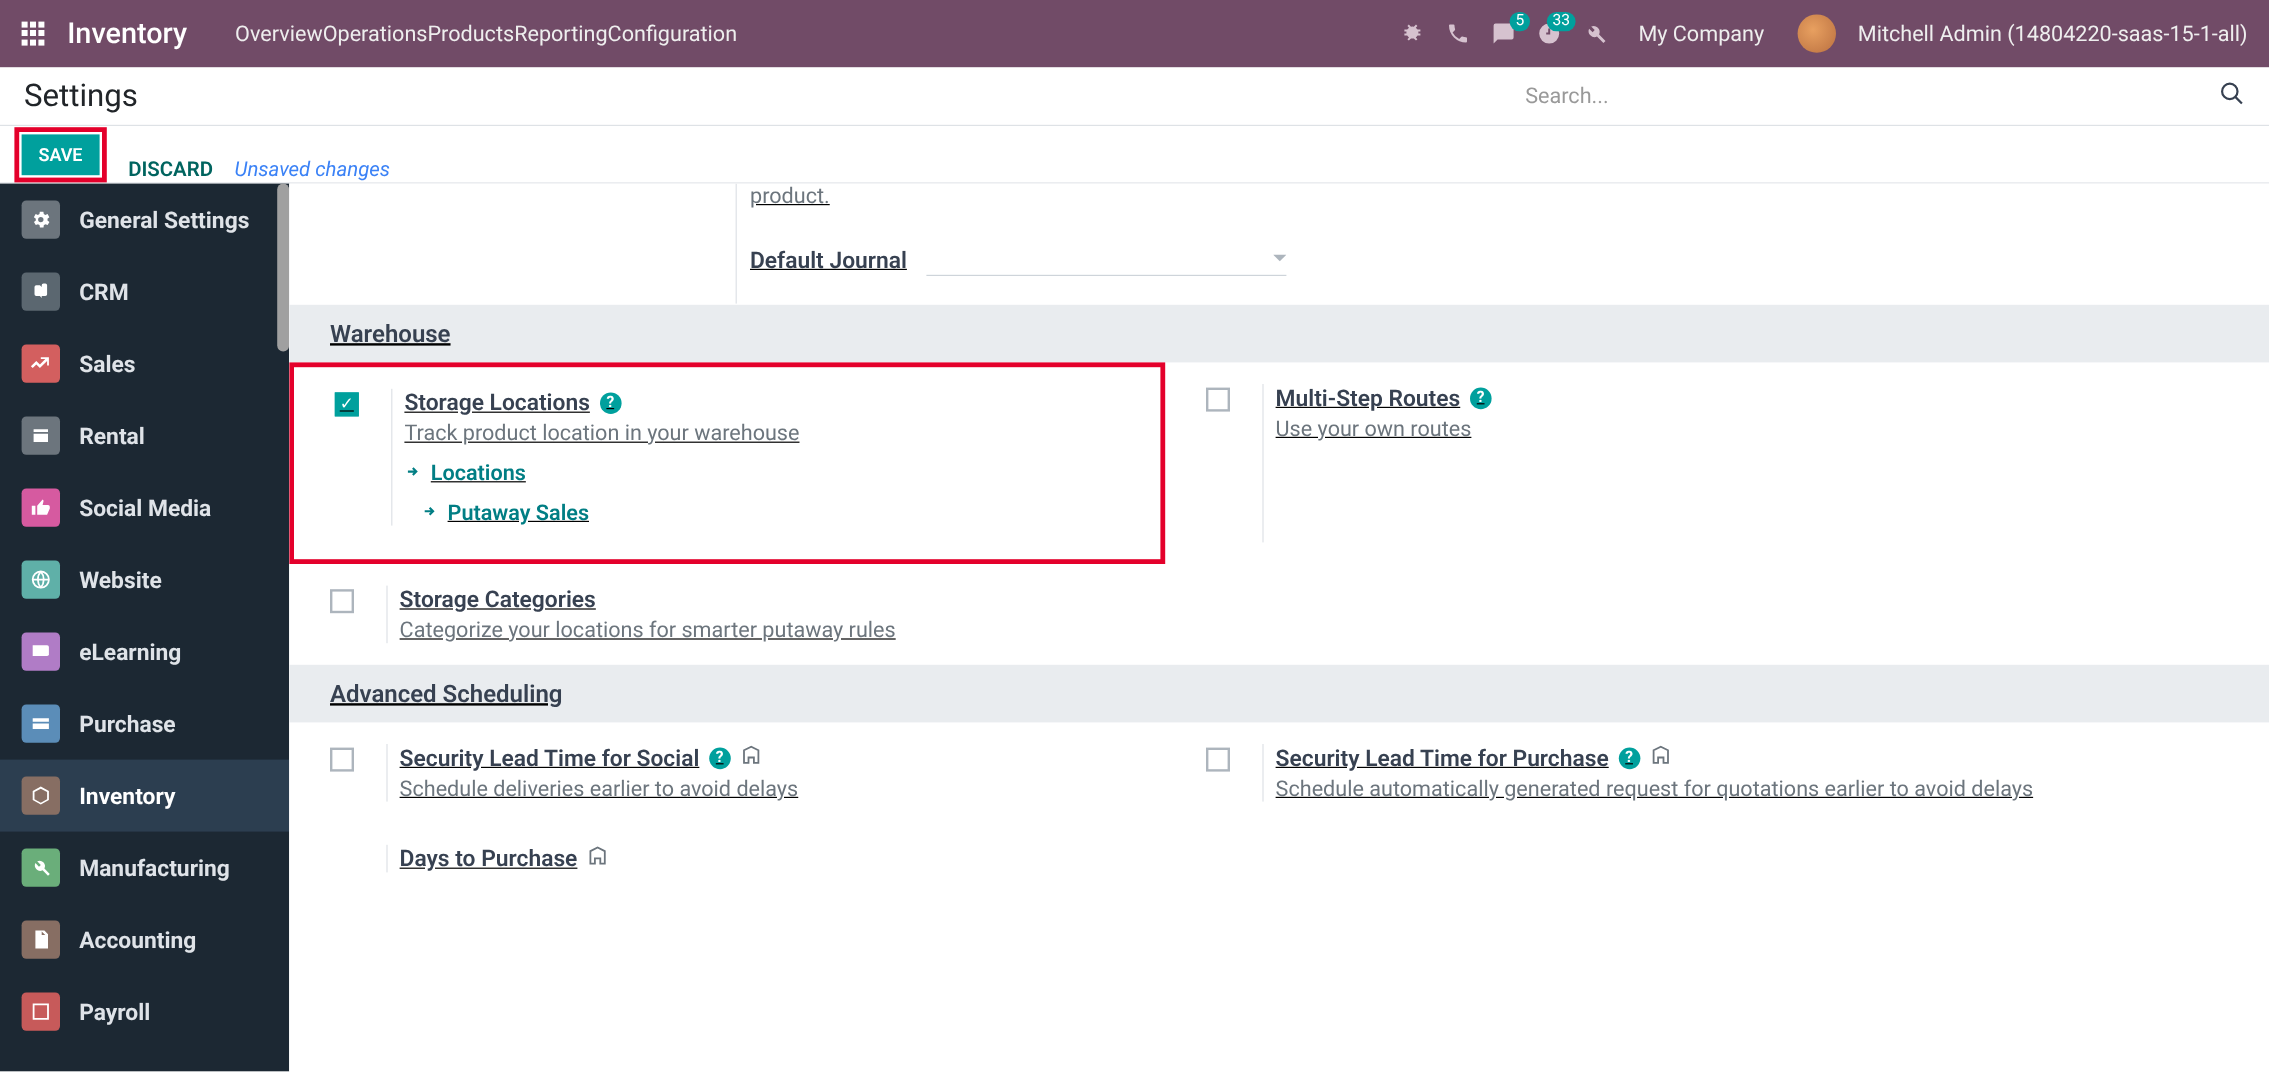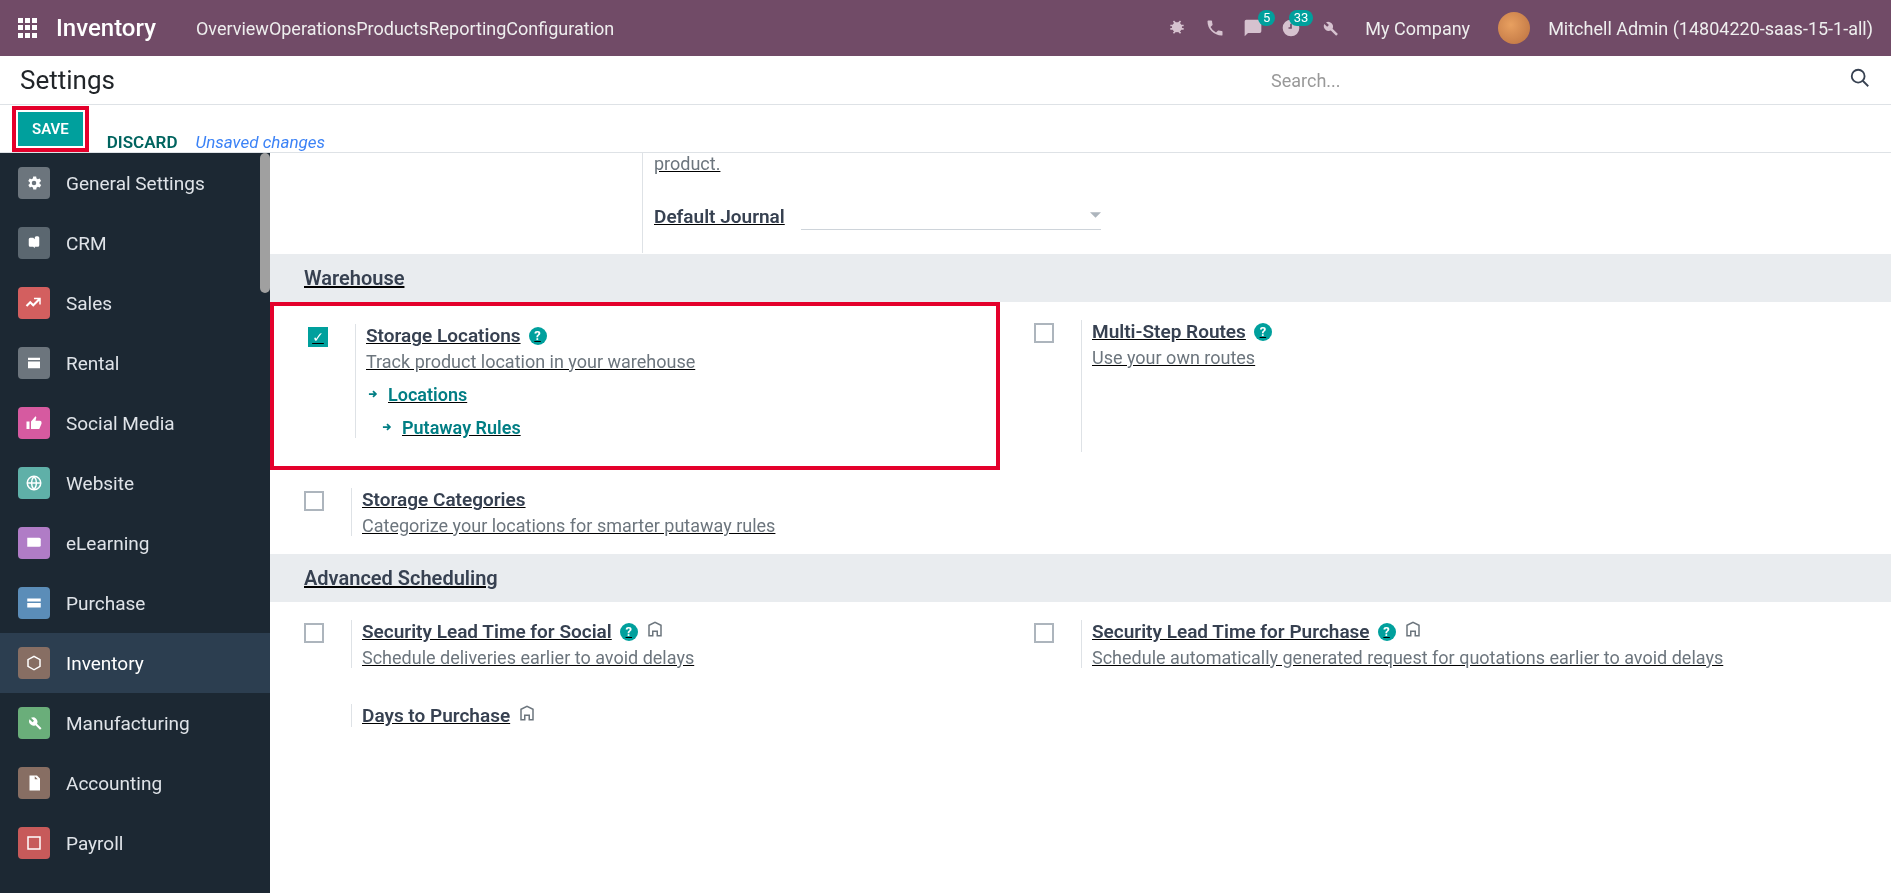--- a/index.html
+++ b/index.html
@@ -30,21 +30,21 @@
 
 
 .action-bar { height:48px; border-top:1px solid #dee2e6;  display:flex; align-items:flex-end; padding:0 12px; gap:18px; }
 .btn-save { background:#00A09D; color:#fff; border:none; padding:8px 14px; font-weight:600; font-size:15px; cursor:pointer; }
 .save-highlight { border:4px solid #E4002B; padding:2px; display:inline-flex; }
 .btn-discard { color:#00645f; font-weight:600; font-size:17px; cursor:pointer; }
 .unsaved { color:#3b82f6; font-size:17px; font-style:italic; }
 
 
 .body { display:flex; height:calc(893px - 56px - 48px - 48px); border-top:1px solid #dee2e6;}
-.sidebar { width:270px; background:#1c2833; color:#dfe3e8; overflow:hidden; position:relative; }
+.sidebar { width:241px; background:#1c2833; color:#dfe3e8; overflow:hidden; position:relative;font-weight:bold; }
 .sb-scroll { position:absolute; right:0; top:0; width:10px; height:140px; background:#a0a0a0; border-radius:5px; }
 .sb-tri { position:absolute; right:1px; top:-2px; font-size:11px; color:#888; }
 .sb-item { display:flex; align-items:center; gap:16px; padding:14px 18px; font-size:19px; cursor:pointer; }
 .sb-item.active { background:#2c3e50; color:#fff; }
 .sb-icon { width:32px; height:32px; border-radius:4px; display:flex; align-items:center; justify-content:center; flex-shrink:0; }
 .sb-icon svg { width:18px; height:18px; fill:#fff; }
 
 
 .content { flex:1; background:#fff; overflow:auto; position:relative;text-decoration:underline; }
 .section-head { background:#e9ecef; padding:12px 34px; font-size:20px; font-weight:600; color:#374151; }
@@ -273,21 +273,21 @@
           <div class="sub-link">
               <span class="arr"><svg viewBox="0 0 24 24">
                   <path d="M5 12h12m-5-5 5 5-5 5" stroke="#017e84" stroke-width="3" fill="none"></path>
                 </svg></span>
               <span>Locations</span>
             </div>
           <div class="sub-link indent">
               <span class="arr"><svg viewBox="0 0 24 24">
                   <path d="M5 12h12m-5-5 5 5-5 5" stroke="#017e84" stroke-width="3" fill="none"></path>
                 </svg></span>
-              <span>Putaway Rules</span>
+              <span>Putaway Sales</span>
             </div>
         </div>
       </div>
       <div class="setting">
         <div class="cb-col">
             <div class="checkbox"></div>
           </div>
         <div class="txt-col">
           <div class="ttl">
               <span>Multi-Step Routes</span>

